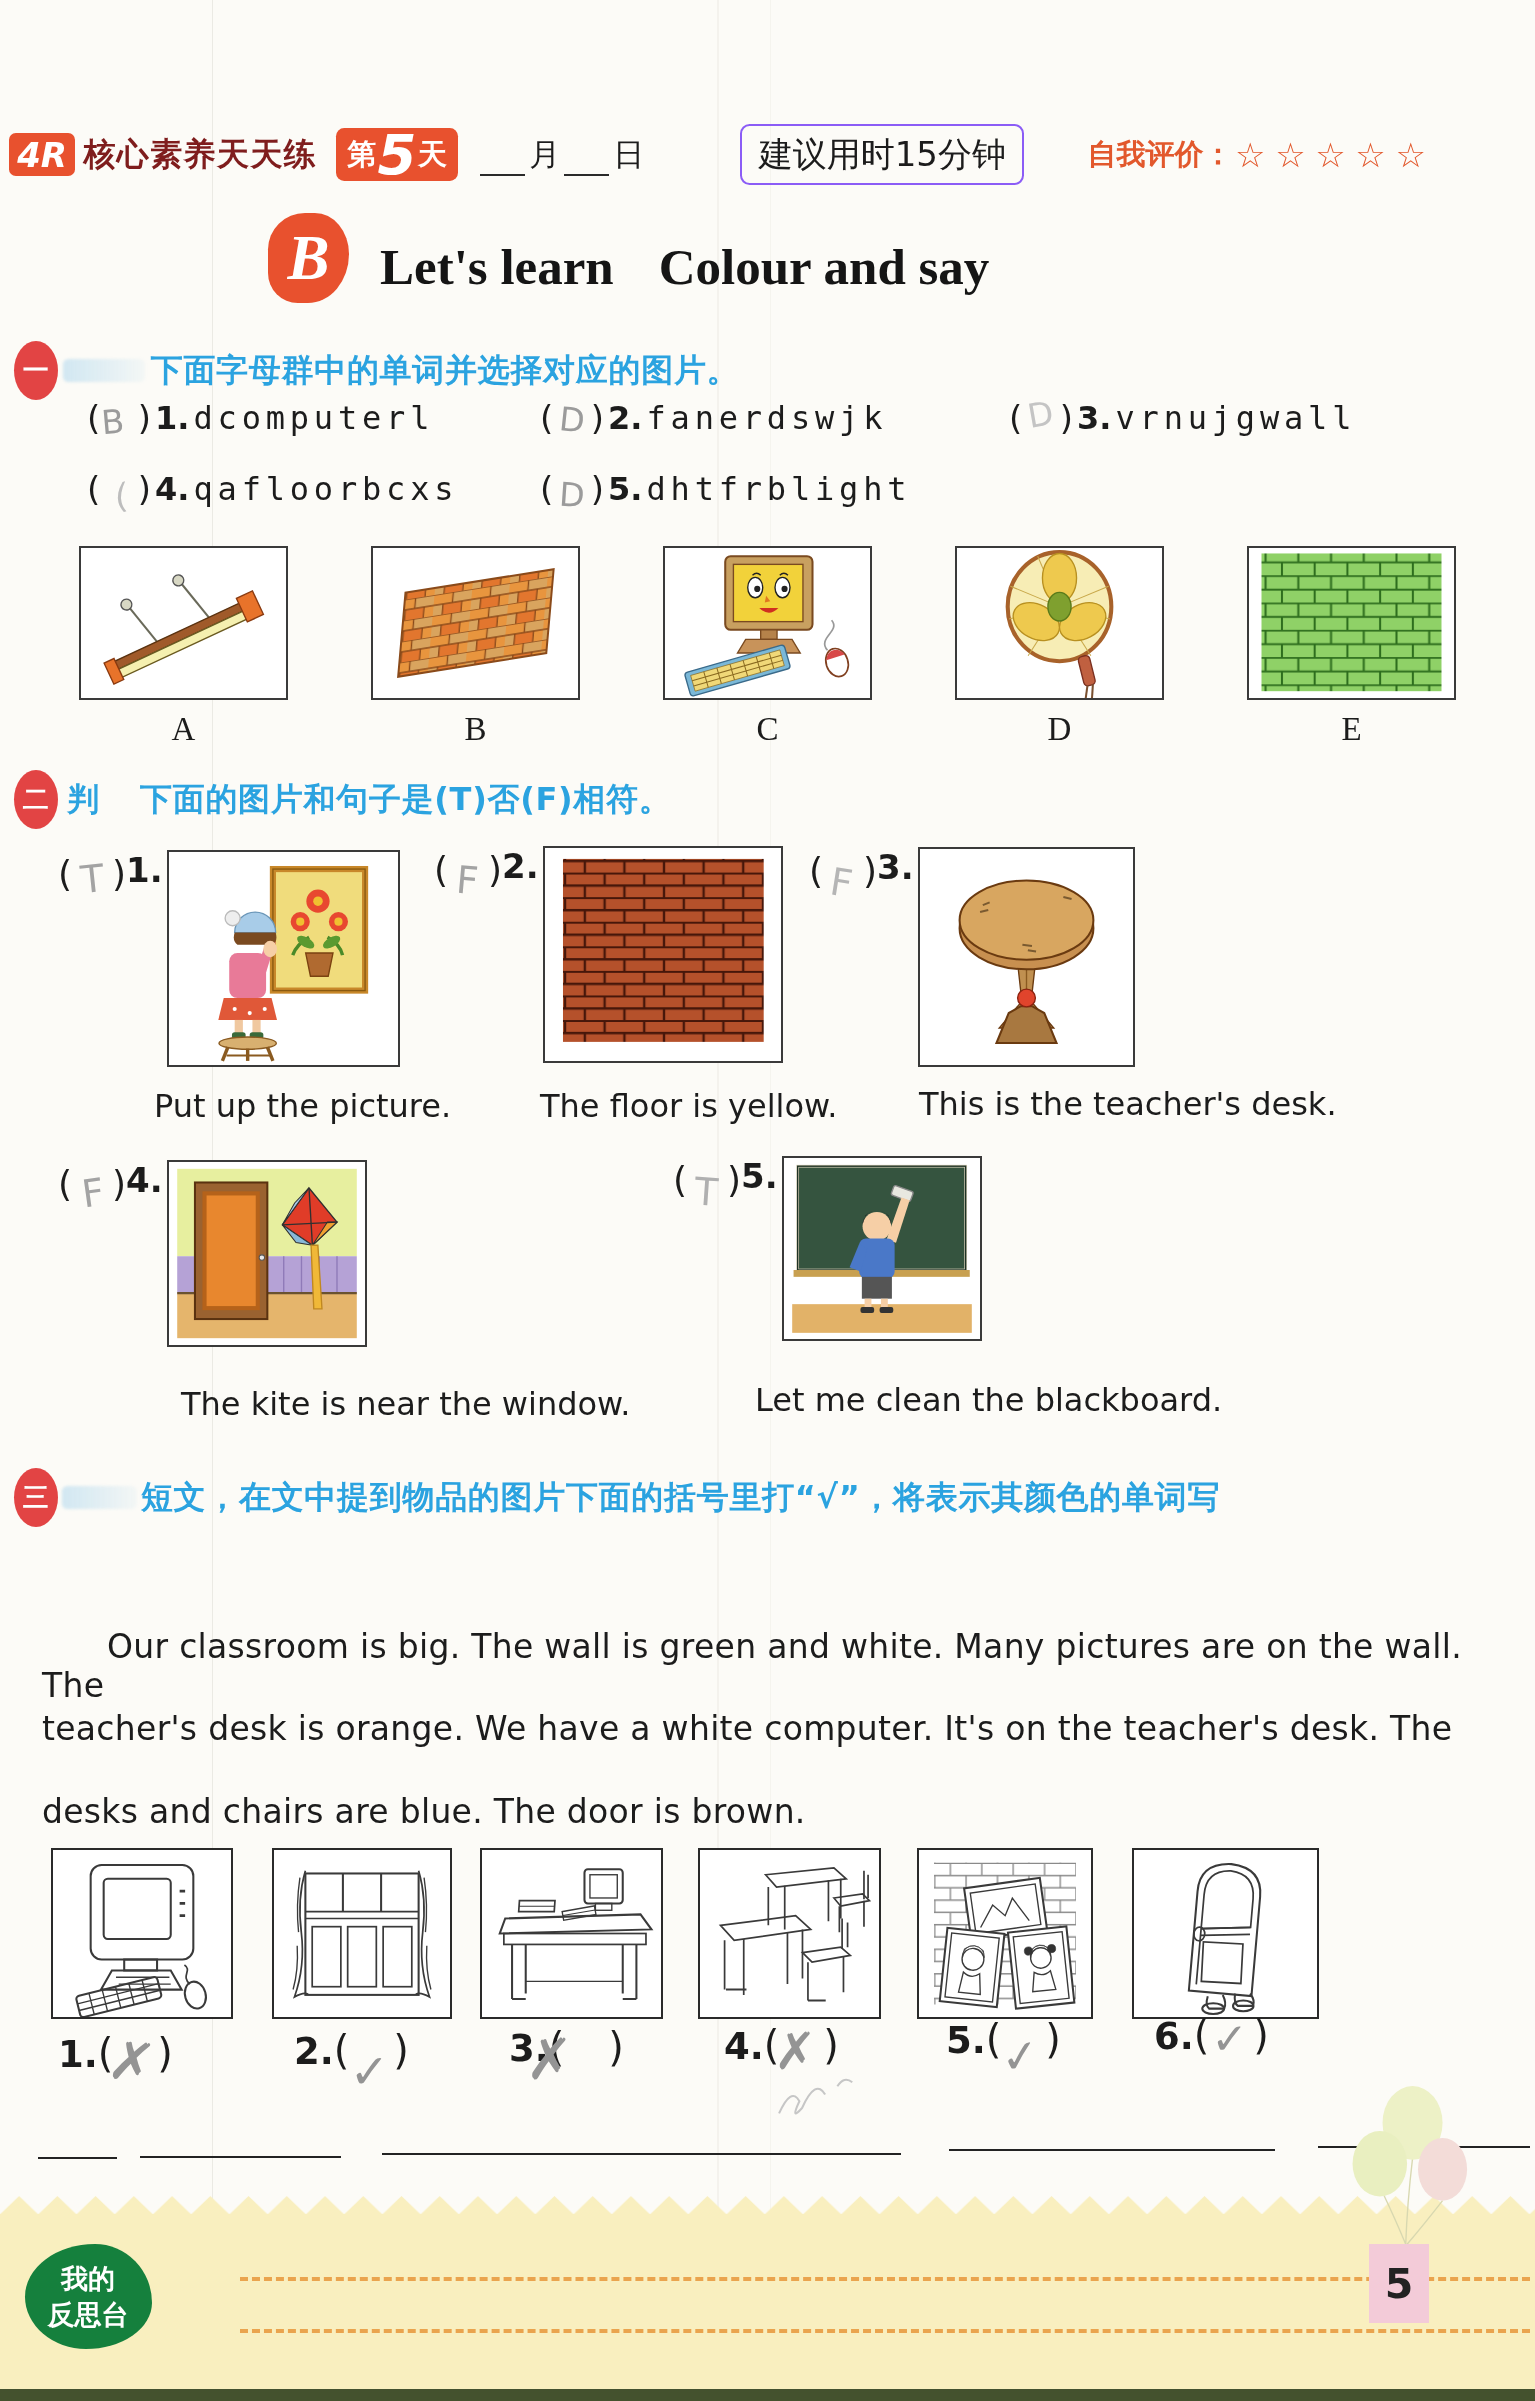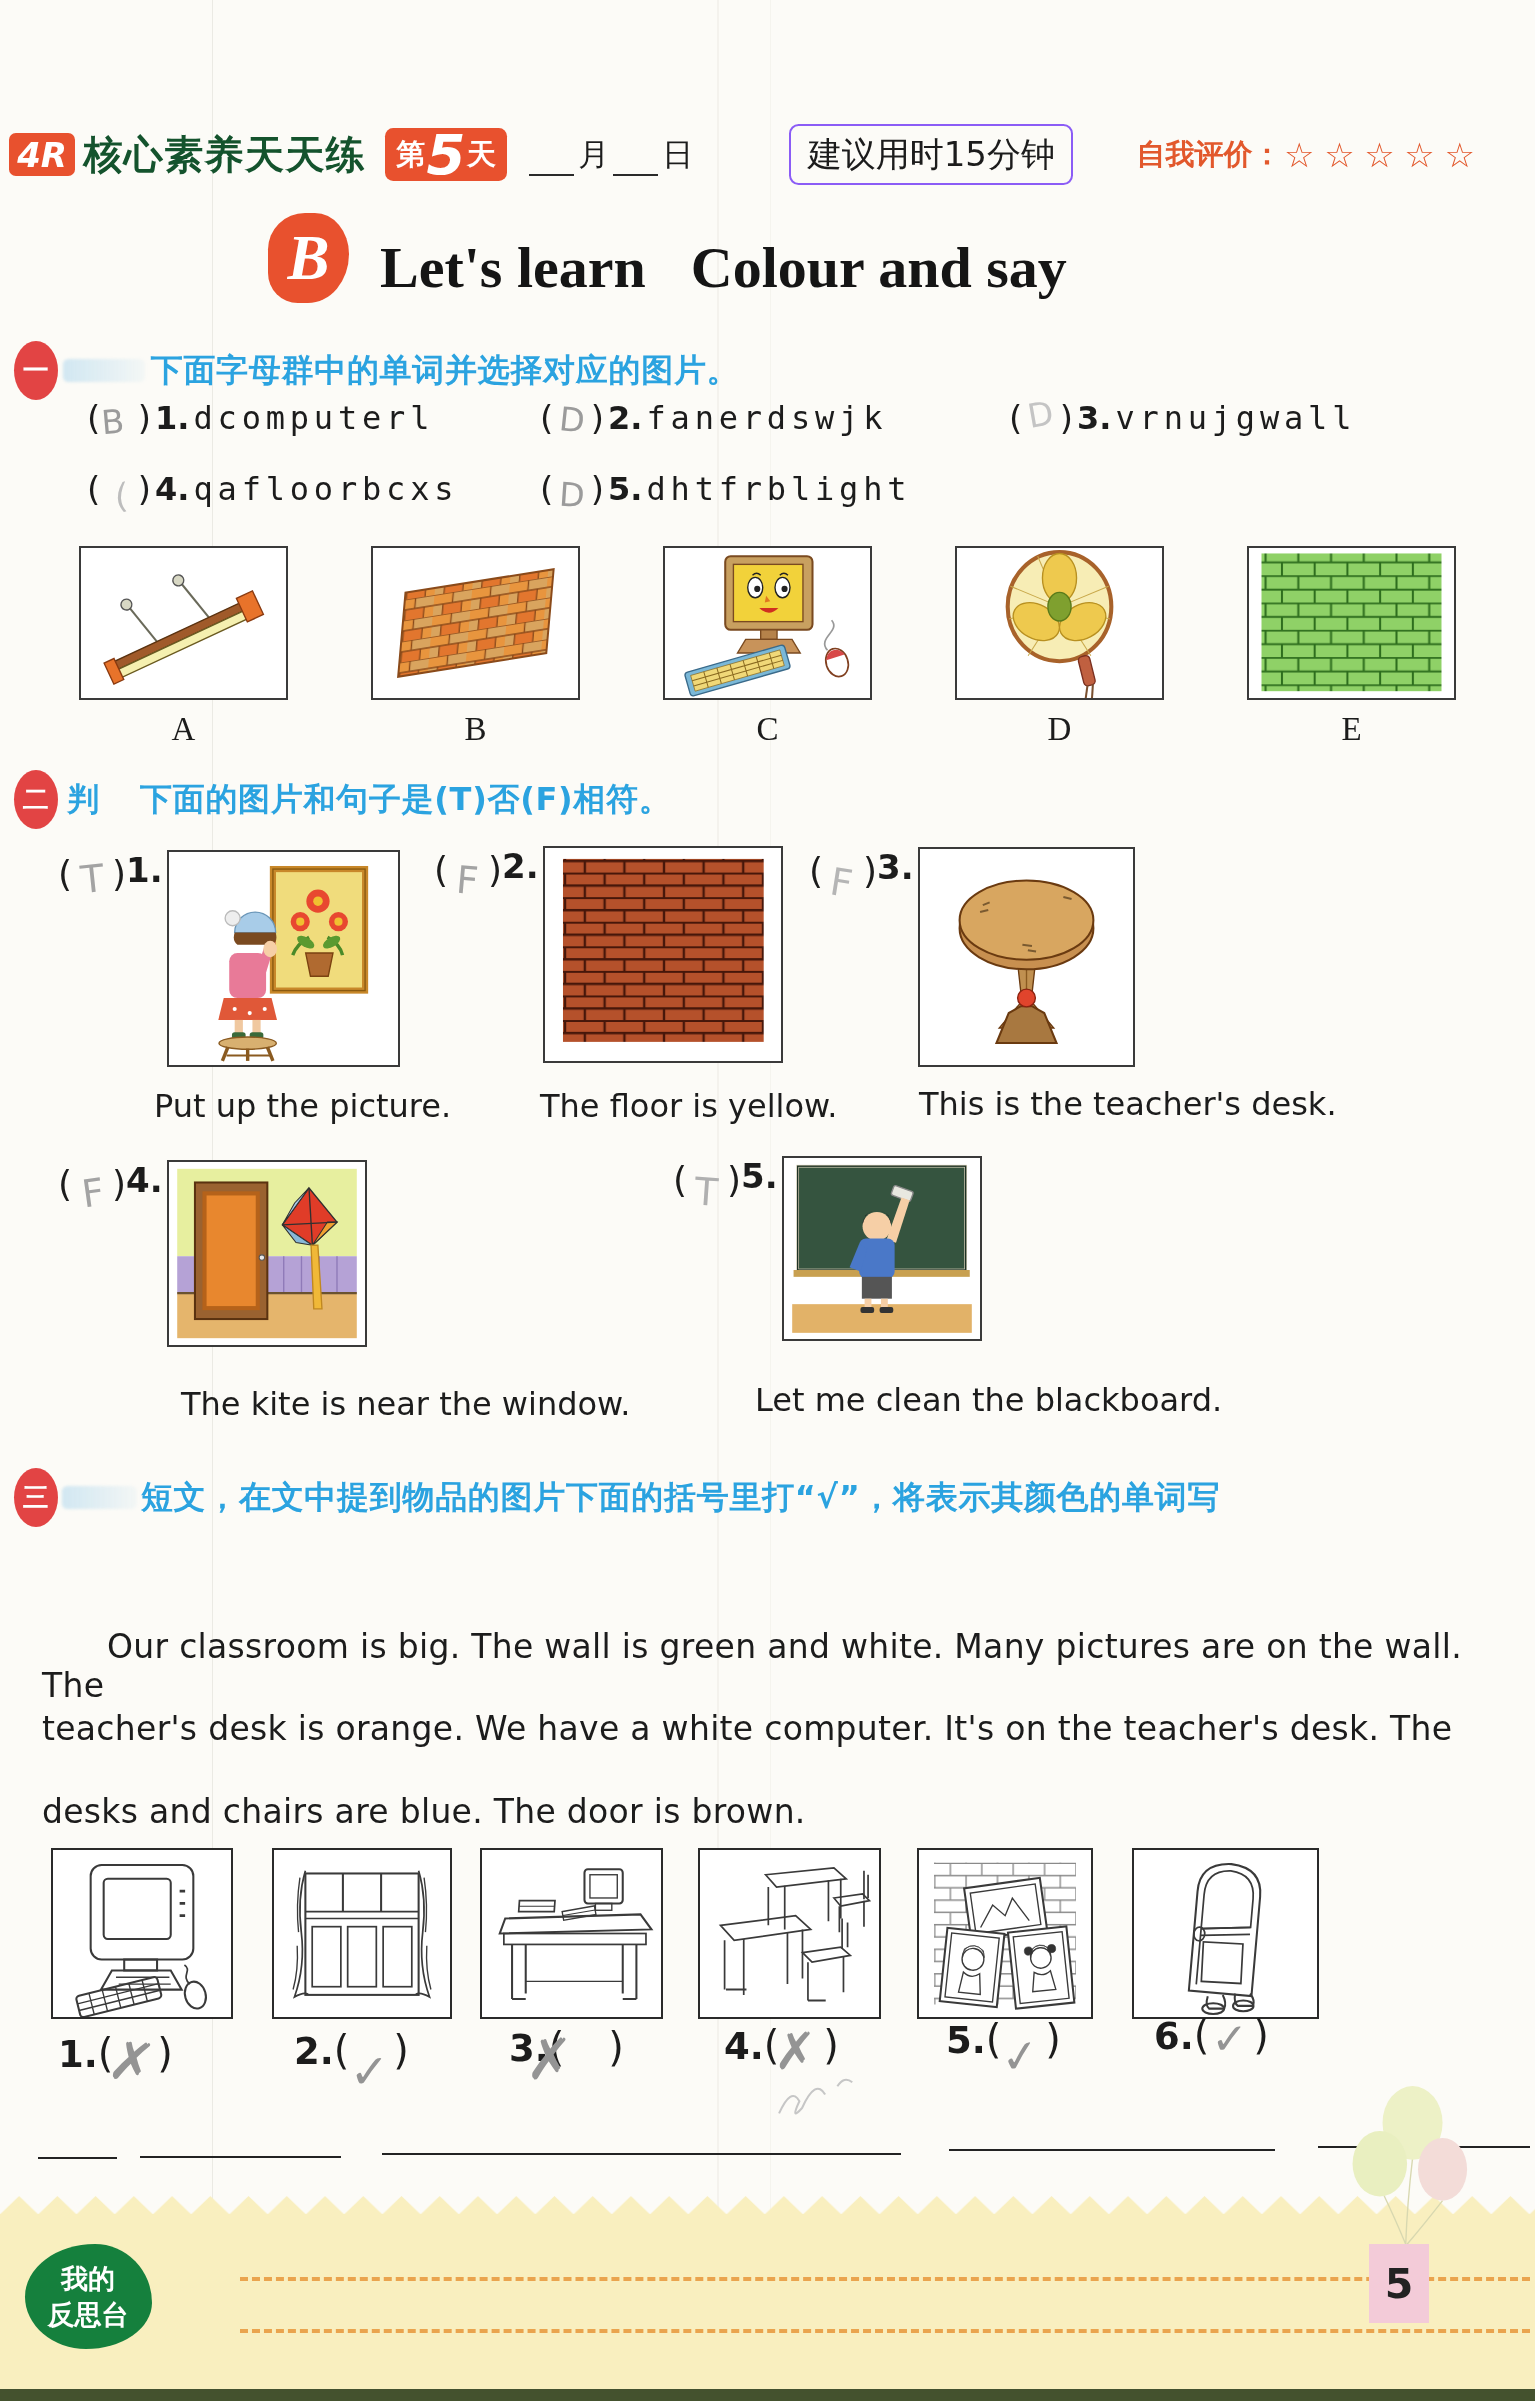--- a/index.html
+++ b/index.html
@@ -7,38 +7,38 @@
         font-family:"DejaVu Sans","Liberation Sans",sans-serif;color:#1c1c1c;}
   .vline{position:absolute;top:0;bottom:0;width:1.4px;pointer-events:none;}
   .vl1{left:212px;background:rgba(90,85,70,.10);}
   .vl2{left:717px;background:rgba(120,110,80,.06);width:2px;}
   .vl3{left:770px;background:rgba(120,110,80,.05);}
 
   
   .hdr{position:absolute;left:9px;top:124px;right:13.7px;display:flex;align-items:center;}
   .logo-badge{background:#e8512e;color:#fff;font-weight:bold;font-style:italic;font-size:34px;
               padding:1.4px 8.2px;border-radius:6.8px;}
-  .logo-title{color:#14532d;font-weight:bold;font-size:39px;margin-left:8.2px;letter-spacing:1.4px;}
+  .logo-title{color:#7f1d1d;font-weight:bold;font-size:32px;margin-left:8.2px;letter-spacing:1.4px;}
   .day-badge{background:#e8512e;color:#fff;border-radius:8.2px;display:flex;align-items:center;
              padding:2.7px 11px;margin-left:19px;}
   .day-badge .dp{font-size:29px;font-weight:bold;}
   .day-badge .dn{font-size:56px;font-weight:bold;font-style:italic;line-height:48px;margin:0 1.4px;}
   .date-area{font-size:31px;margin-left:18px;display:flex;align-items:flex-end;}
   .dblank{display:inline-block;width:45px;height:31px;border-bottom:2.7px solid #2a2a2a;margin:0 4.1px;}
   .time-box{border:2px solid #8b5cf6;border-radius:9.6px;padding:5.5px 16.4px;font-size:34px;margin-left:96px;white-space:nowrap;}
   .self-eval{margin-left:63px;display:flex;align-items:center;color:#e2582c;white-space:nowrap;}
   .self-eval .lbl{font-size:29px;font-weight:bold;}
   .stars{font-size:34px;letter-spacing:9.6px;margin-left:2.7px;}
 
   
   .title-row{position:absolute;left:268px;top:213px;display:flex;align-items:center;}
   .b-blob{width:81px;height:90px;background:#e8512e;border-radius:52% 48% 58% 42%/46% 52% 62% 38%;
           display:flex;align-items:center;justify-content:center;}
   .b-blob span{color:#fff;font-family:"Liberation Serif",serif;font-style:italic;font-weight:bold;font-size:63px;}
-  .title-text{font-family:"Liberation Serif",serif;font-weight:bold;font-size:58px;color:#151515;margin-left:31px;margin-top:18px;}
+  .title-text{font-family:"Liberation Serif",serif;font-weight:bold;font-size:51px;color:#151515;margin-left:31px;margin-top:18px;}
   .title-text .gap{display:inline-block;width:45px;}
 
   
   .sec-badge{min-width:44px;height:59px;background:#e24444;border-radius:50%;color:#fff;
              display:flex;align-items:center;justify-content:center;font-size:26px;font-weight:bold;flex:0 0 auto;}
   .sec-row{position:absolute;display:flex;align-items:center;}
   .blue{color:#2ba3e0;font-weight:bold;font-size:32px;letter-spacing:0.7px;}
   .smudge{display:inline-block;height:23px;border-radius:5.5px;
           background:linear-gradient(90deg,rgba(110,185,230,.30),rgba(110,185,230,.06));filter:blur(1.4px);}
 

